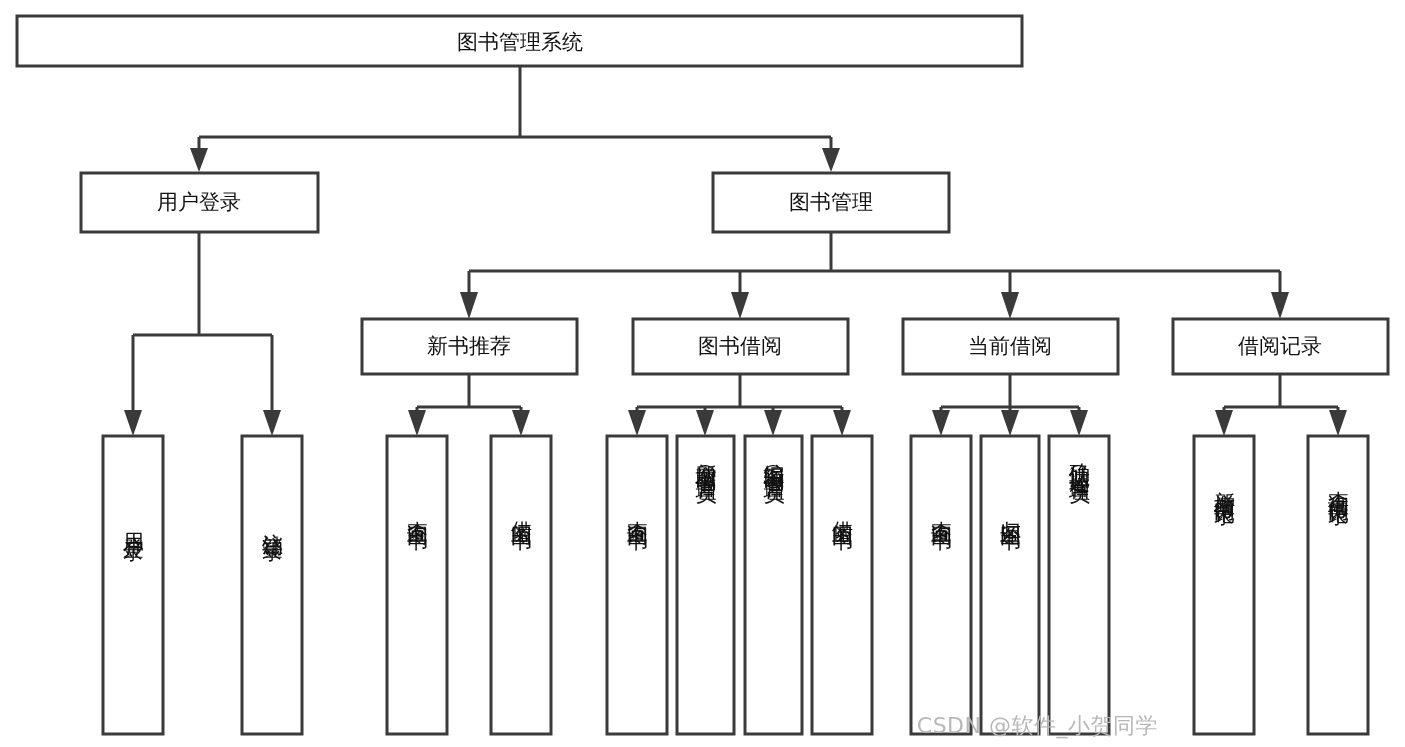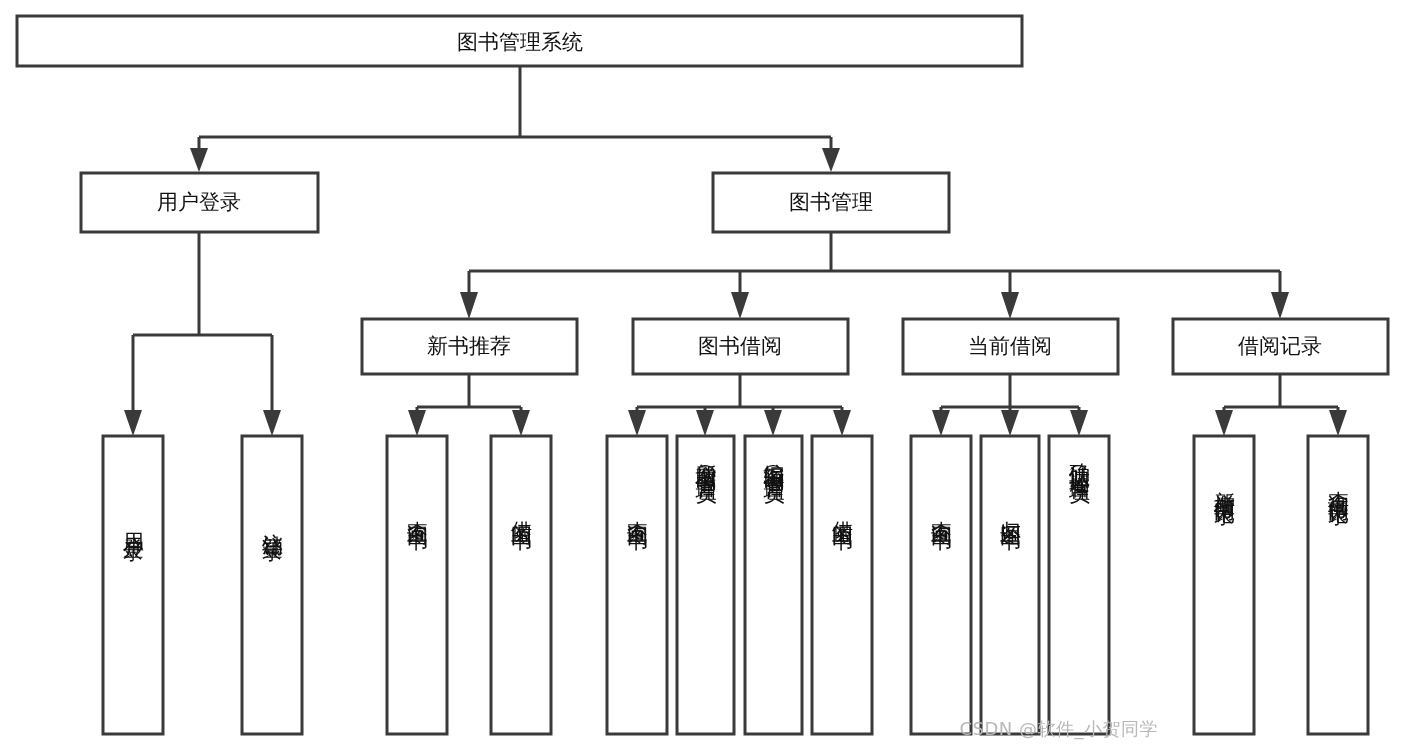--- a/index.html
+++ b/index.html
@@ -64,21 +64,21 @@
     color: #111111;
     letter-spacing: 3px;
     white-space: nowrap;
     text-align: left;
   }
   .watermark {
     position: absolute;
     right: 8px;
     bottom: 6px;
     font-family: "DejaVu Sans", "Liberation Sans", sans-serif;
-    font-size: 18px;
+    font-size: 22px;
     color: #b8b8b8;
     letter-spacing: 0.5px;
     white-space: nowrap;
   }
 </style>
 </head>
 <body>
 
 <div id="diagram-root">
 

